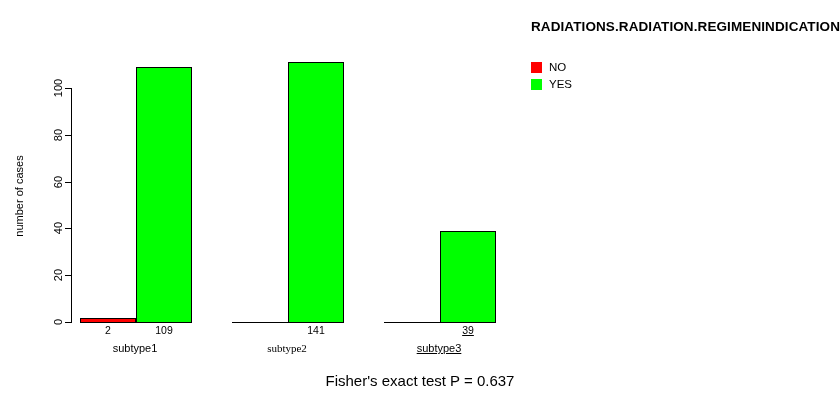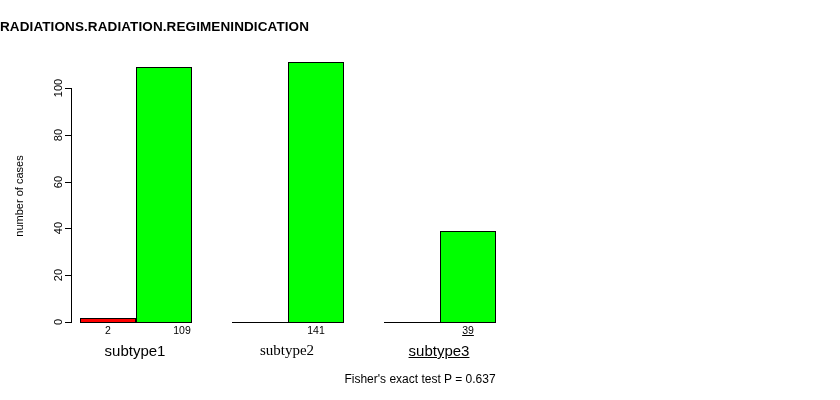--- a/index.html
+++ b/index.html
@@ -16,21 +16,21 @@
   #root {
     position: relative;
     width: 840px;
     height: 400px;
   }
   .chart-title {
     position: absolute;
     left: 0;
     top: 19px;
     width: 840px;
-    text-align: left;
+    text-align: right;
     font-size: 13.5px;
     font-weight: bold;
     color: #000000;
     letter-spacing: 0.1px;
   }
   .plot-area {
     position: absolute;
     left: 0;
     top: 0;
     width: 840px;
@@ -86,21 +86,21 @@
   }
   .bar-value-label {
     position: absolute;
     font-size: 10.5px;
     color: #000000;
     text-align: center;
     top: 324px;
   }
   .group-label {
     position: absolute;
-    font-size: 15px;
+    font-size: 11px;
     color: #000000;
     text-align: center;
     top: 342px;
   }
   .legend {
     position: absolute;
     left: 531px;
     top: 60px;
   }
   .legend-row {
@@ -119,21 +119,21 @@
     color: #000000;
     margin-left: 7px;
     line-height: 11px;
   }
   .footer-note {
     position: absolute;
     left: 0;
     top: 372px;
     width: 840px;
     text-align: center;
-    font-size: 12px;
+    font-size: 15px;
     color: #000000;
   }
 </style>
 </head>
 <body>
 
 <div id="root">
 
   <div class="chart-title">RADIATIONS.RADIATION.REGIMENINDICATION</div>
 
@@ -153,33 +153,43 @@
     <div class="y-tick-label" style="top:222px;">40</div>
     <div class="y-tick-label" style="top:176px;">60</div>
     <div class="y-tick-label" style="top:129px;">80</div>
     <div class="y-tick-label" style="top:82px;">100</div>
 
     <div class="y-axis-title">number of cases</div>
 
     <div class="bar" style="left:80px; top:318px; width:56px; height:5px; background:#FF0000;"></div>
     <div class="bar" style="left:136px; top:67px; width:56px; height:256px; background:#00FF00;"></div>
     <div class="bar-value-label" style="left:83px; width:50px;">2</div>
-    <div class="bar-value-label" style="left:157px; width:50px;text-align:center;">109</div>
+    <div class="bar-value-label" style="left:139px; width:50px;text-align:center;">109</div>
     <div class="group-label" style="left:85px; width:100px;">subtype1</div>
 
     <div class="bar-zero" style="left:232px; top:322px; width:56px;"></div>
     <div class="bar" style="left:288px; top:62px; width:56px; height:261px; background:#00FF00;"></div>
     <div class="bar-value-label" style="left:235px; width:50px;"></div>
     <div class="bar-value-label" style="left:291px; width:50px;">141</div>
     <div class="group-label" style="left:237px; width:100px;font-family:Liberation Serif, serif;">subtype2</div>
 
     <div class="bar-zero" style="left:384px; top:322px; width:56px;"></div>
     <div class="bar" style="left:440px; top:231px; width:56px; height:92px; background:#00FF00;"></div>
     <div class="bar-value-label" style="left:387px; width:50px;"></div>
     <div class="bar-value-label" style="left:443px; width:50px;text-decoration:underline;">39</div>
     <div class="group-label" style="left:389px; width:100px;text-decoration:underline;">subtype3</div>
 
   </div>
 
+  <div class="legend">
+    <div class="legend-row">
+      <span class="legend-swatch" style="background:#FF0000;"></span>
+      <span class="legend-label">NO</span>
+    </div>
+    <div class="legend-row">
+      <span class="legend-swatch" style="background:#00FF00;"></span>
+      <span class="legend-label">YES</span>
+    </div>
+  </div>
 
   <div class="footer-note">Fisher's exact test P = 0.637</div>
 
 </div>
 
 </body></html>

